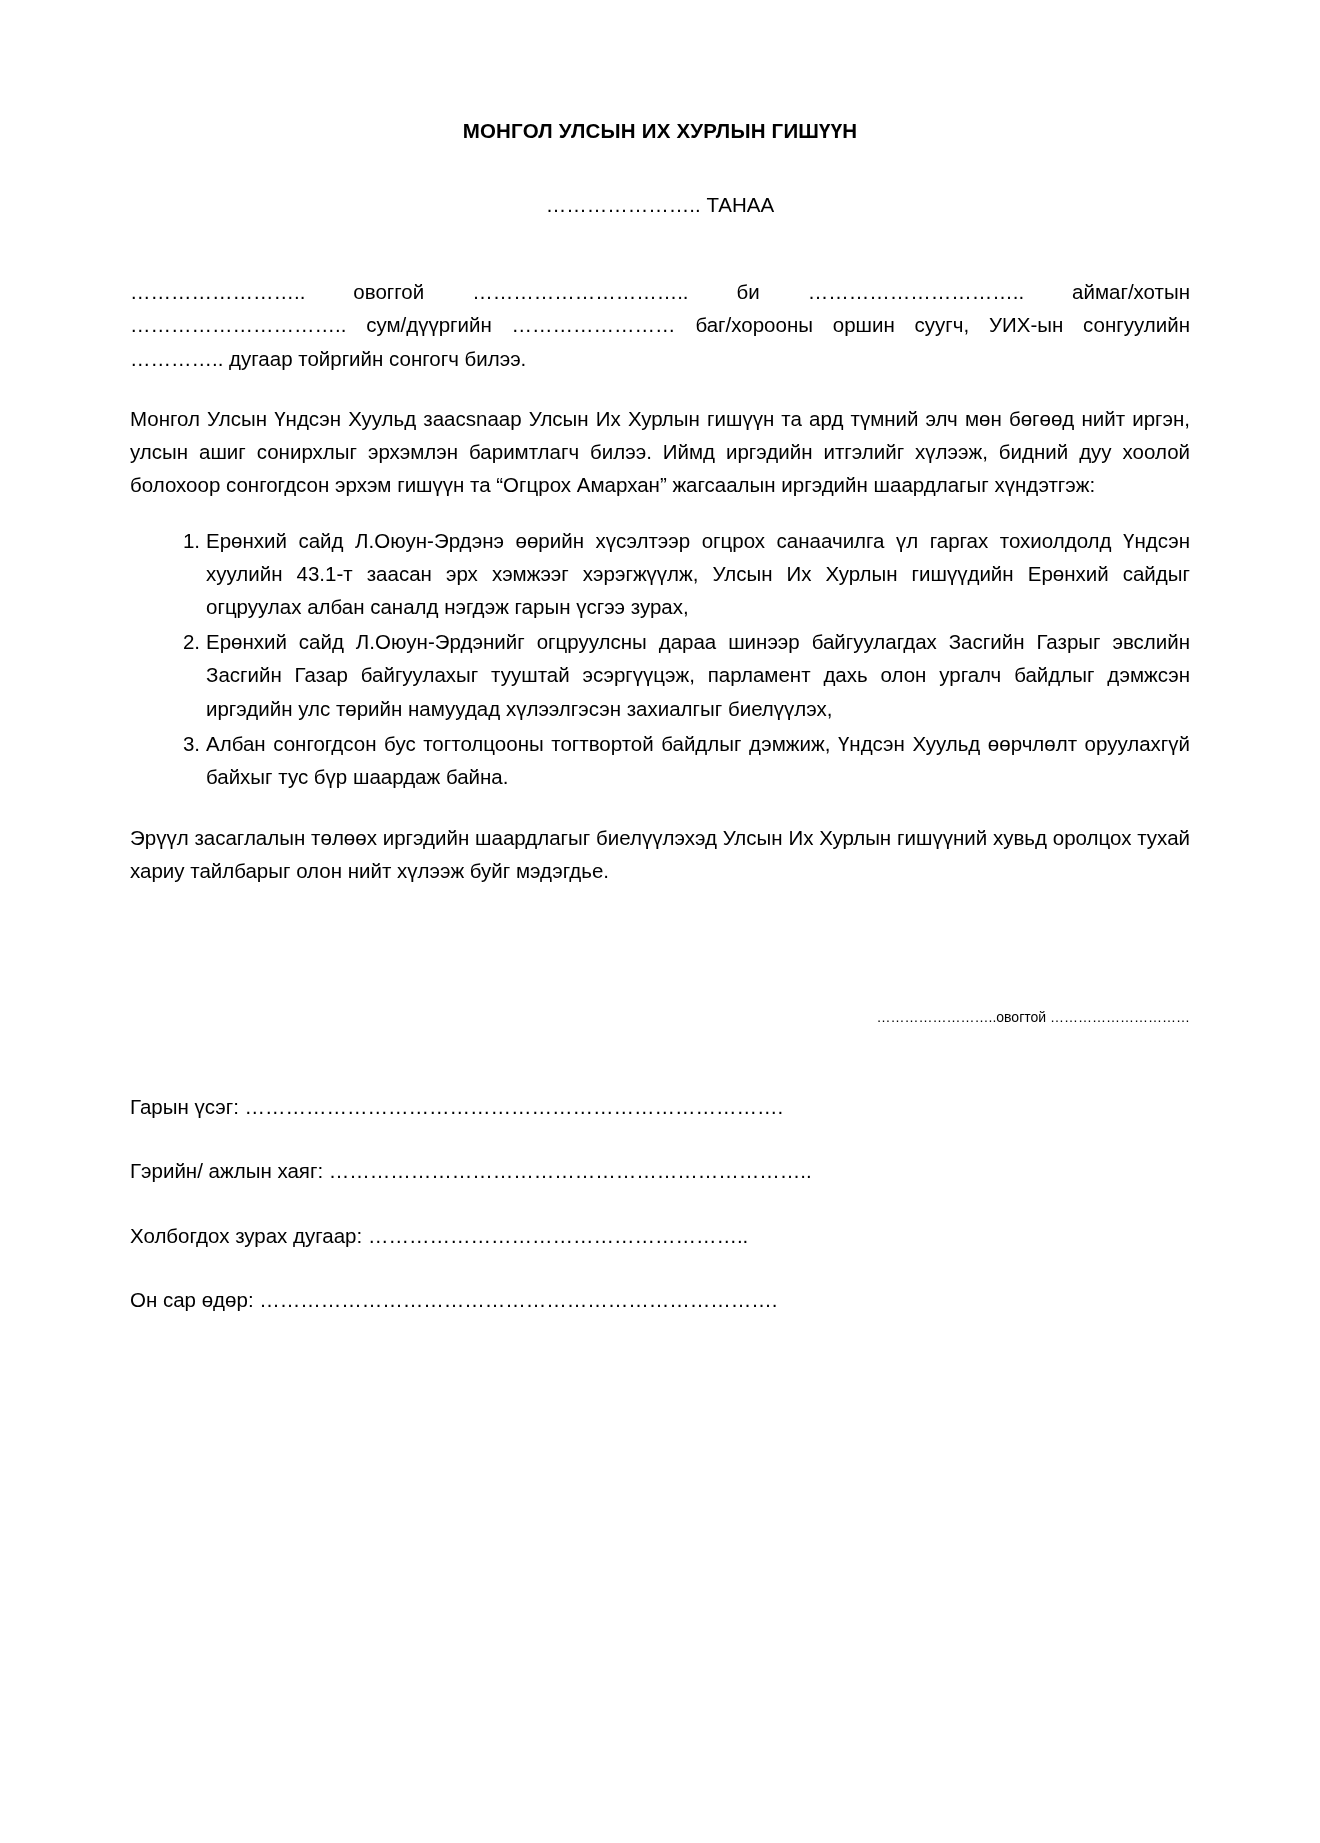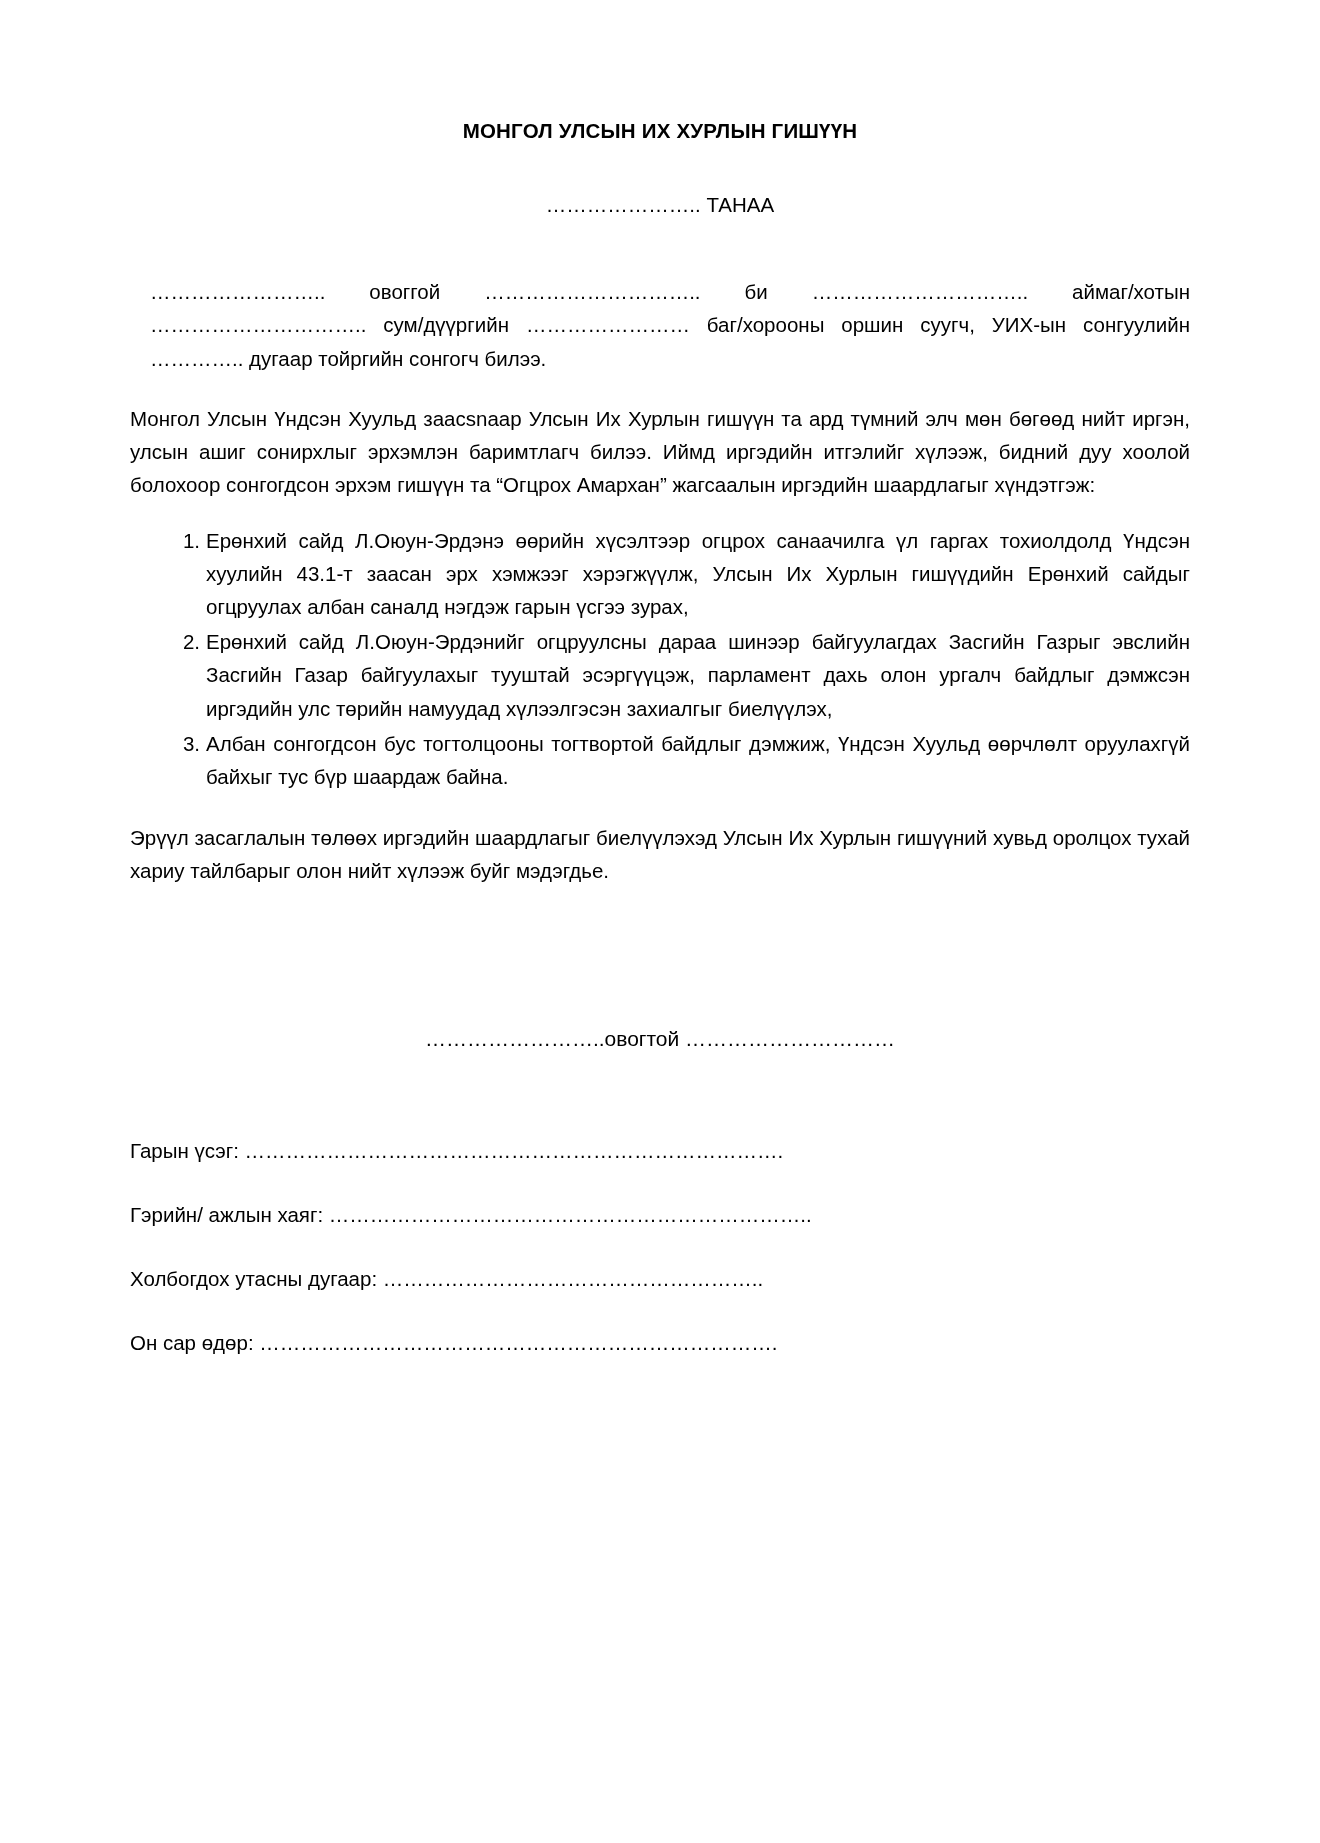--- a/index.html
+++ b/index.html
@@ -40,21 +40,20 @@
   }
   .para {
     font-size: 20.5px;
     line-height: 1.62;
     text-align: justify;
     text-justify: inter-word;
     margin: 0;
   }
   .para-intro {
     padding-top: 57px;
-    margin-left: 20px;
   }
   .para-body {
     padding-top: 27px;
   }
   .demands {
     margin: 0;
     padding: 22px 0 0 0;
     list-style: none;
     counter-reset: demand;
   }
@@ -73,25 +72,25 @@
     top: 0;
     width: 34px;
     text-align: right;
     font-size: 20.5px;
     line-height: 1.62;
   }
   .para-closing {
     padding-top: 26px;
   }
   .sig-name {
-    font-size: 21px;
+    font-size: 14px;
     line-height: 1.62;
     padding-top: 118px;
-    margin: 16px;
-    text-align: center;
+    margin: 0;
+    text-align: right;
   }
   .fields {
     padding-top: 62px;
   }
   .field-row {
     font-size: 20.5px;
     line-height: 1.62;
     margin-bottom: 31px;
     text-align: left;
     white-space: nowrap;
@@ -139,20 +138,20 @@
   <p class="sig-name">……………………..овогтой …………………………</p>
 
   <div class="fields">
     <div class="field-row">
       <span class="field-label">Гарын үсэг:</span><span class="field-dots"> …………………………………………………………………….</span>
     </div>
     <div class="field-row">
       <span class="field-label">Гэрийн/ ажлын хаяг:</span><span class="field-dots"> ……………………………………………………………..</span>
     </div>
     <div class="field-row">
-      <span class="field-label">Холбогдох утасны дугаар:</span><span class="field-dots"> ………………………………………………..</span>
+      <span class="field-label">Холбогдох зурах дугаар:</span><span class="field-dots"> ………………………………………………..</span>
     </div>
     <div class="field-row">
       <span class="field-label">Он сар өдөр:</span><span class="field-dots"> ………………………………………………………………….</span>
     </div>
   </div>
 
 </div>
 
 </body></html>

